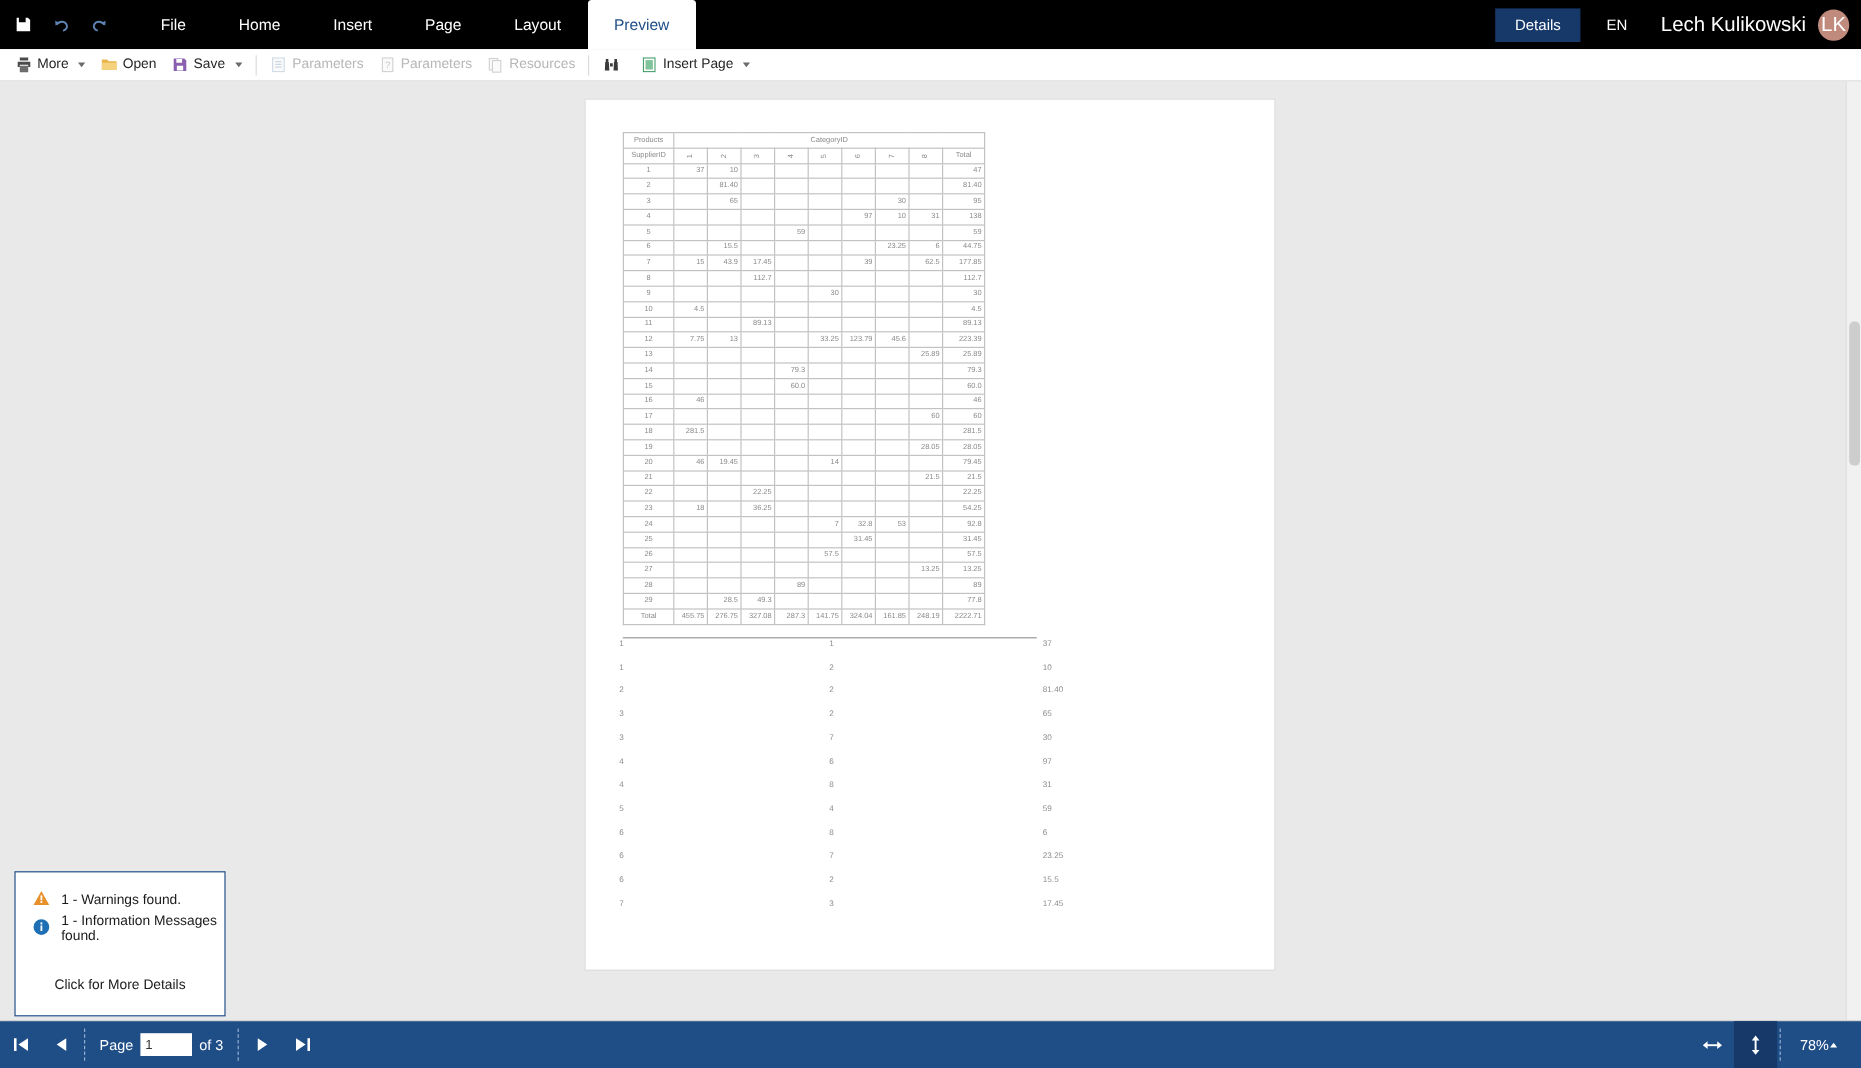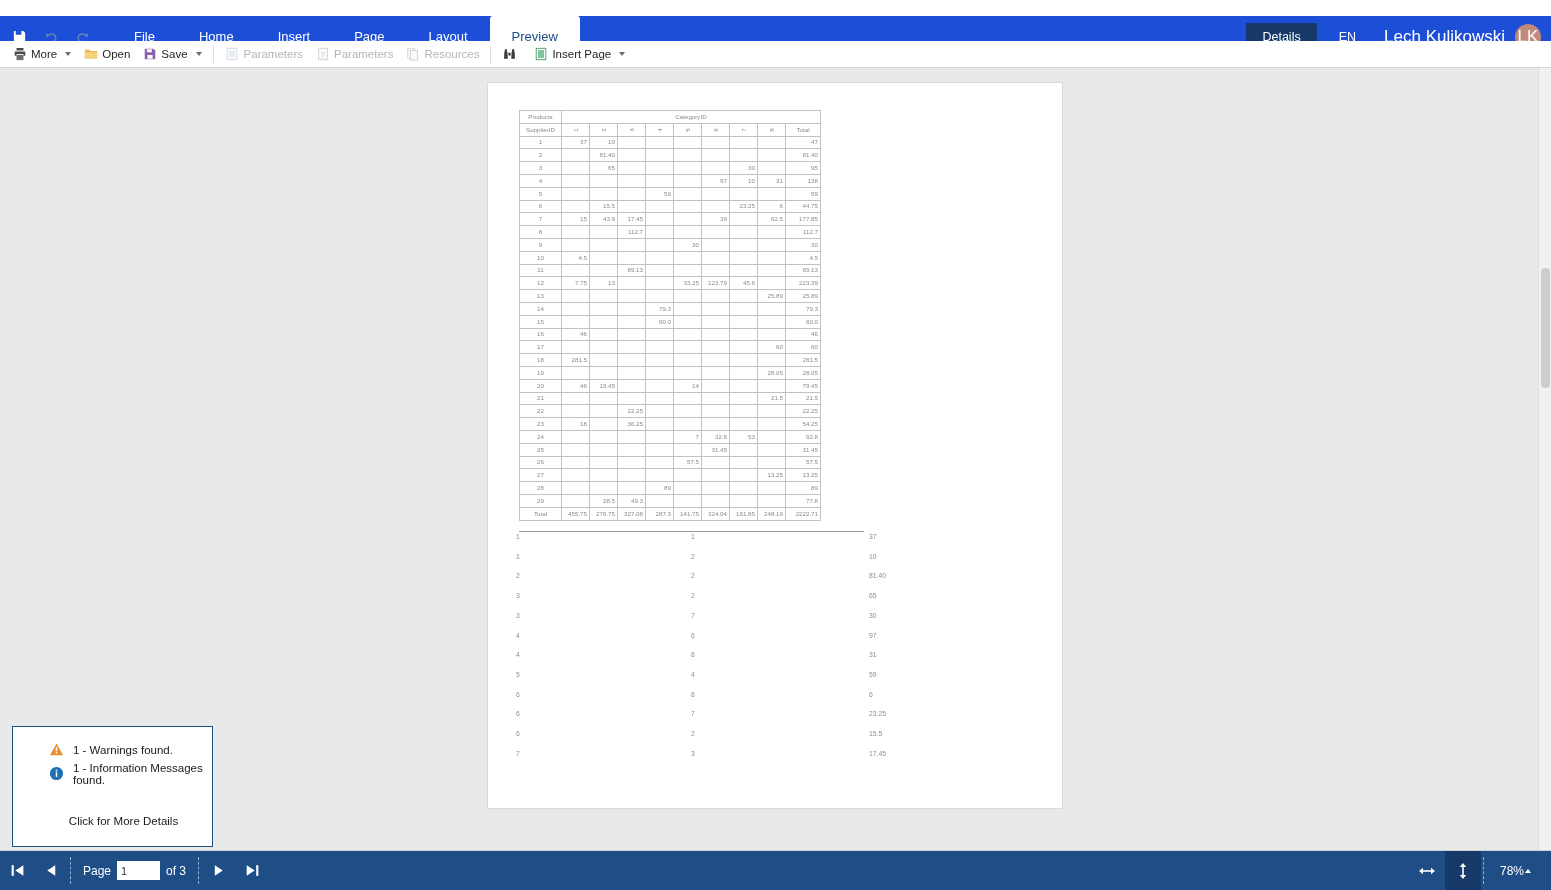--- a/index.html
+++ b/index.html
@@ -6,22 +6,22 @@
   html, body {
     width: 1551px; height: 890px;
     font-family: "Liberation Sans", sans-serif;
     background: #ffffff;
     overflow: hidden;
   }
   #app { position: relative; width: 1551px; height: 890px; }
 
   
   .ribbon {
-    position: absolute; top: 16px; left: 0; width: 1551px; height: 41px;
-    background: #1d4ed8;
+    position: absolute; top: 0; left: 0; width: 1551px; height: 41px;
+    background: #000000;
     display: flex; align-items: flex-end;
   }
   .ribbon-quick {
     display: flex; align-items: center; height: 41px;
     padding: 0 6px 0 10px; gap: 14px;
   }
   .qa-icon {
     width: 18px; height: 18px; display: flex; align-items: center;
     justify-content: center; color: #ffffff; cursor: pointer;
   }
@@ -112,22 +112,22 @@
   .dl-row {
     position: absolute; width: 576px; height: 19.7px;
     font-size: 6.8px; color: #8d8d8d;
   }
   .dl-c1 { position: absolute; left: 28px; }
   .dl-c2 { position: absolute; left: 203px; }
   .dl-c3 { position: absolute; left: 381px; }
 
   
   .msg-panel {
-    position: absolute; left: 12px; top: 726px; width: 201px; height: 121px;
-    background: #ffffff; border: 1px solid #1f4e87; padding-left: 22px;
+    position: absolute; left: 12px; top: 726px; width: 176px; height: 121px;
+    background: #ffffff; border: 1px solid #1f4e87;
   }
   .msg-row {
     display: flex; align-items: center; gap: 9px;
     padding: 0 0 0 14px; height: 24px; font-size: 11.5px; color: #1a1a1a;
   }
   .msg-row:first-child { margin-top: 11px; }
   .msg-more {
     text-align: center; font-size: 11.5px; color: #1a1a1a; margin-top: 29px;
   }
 

